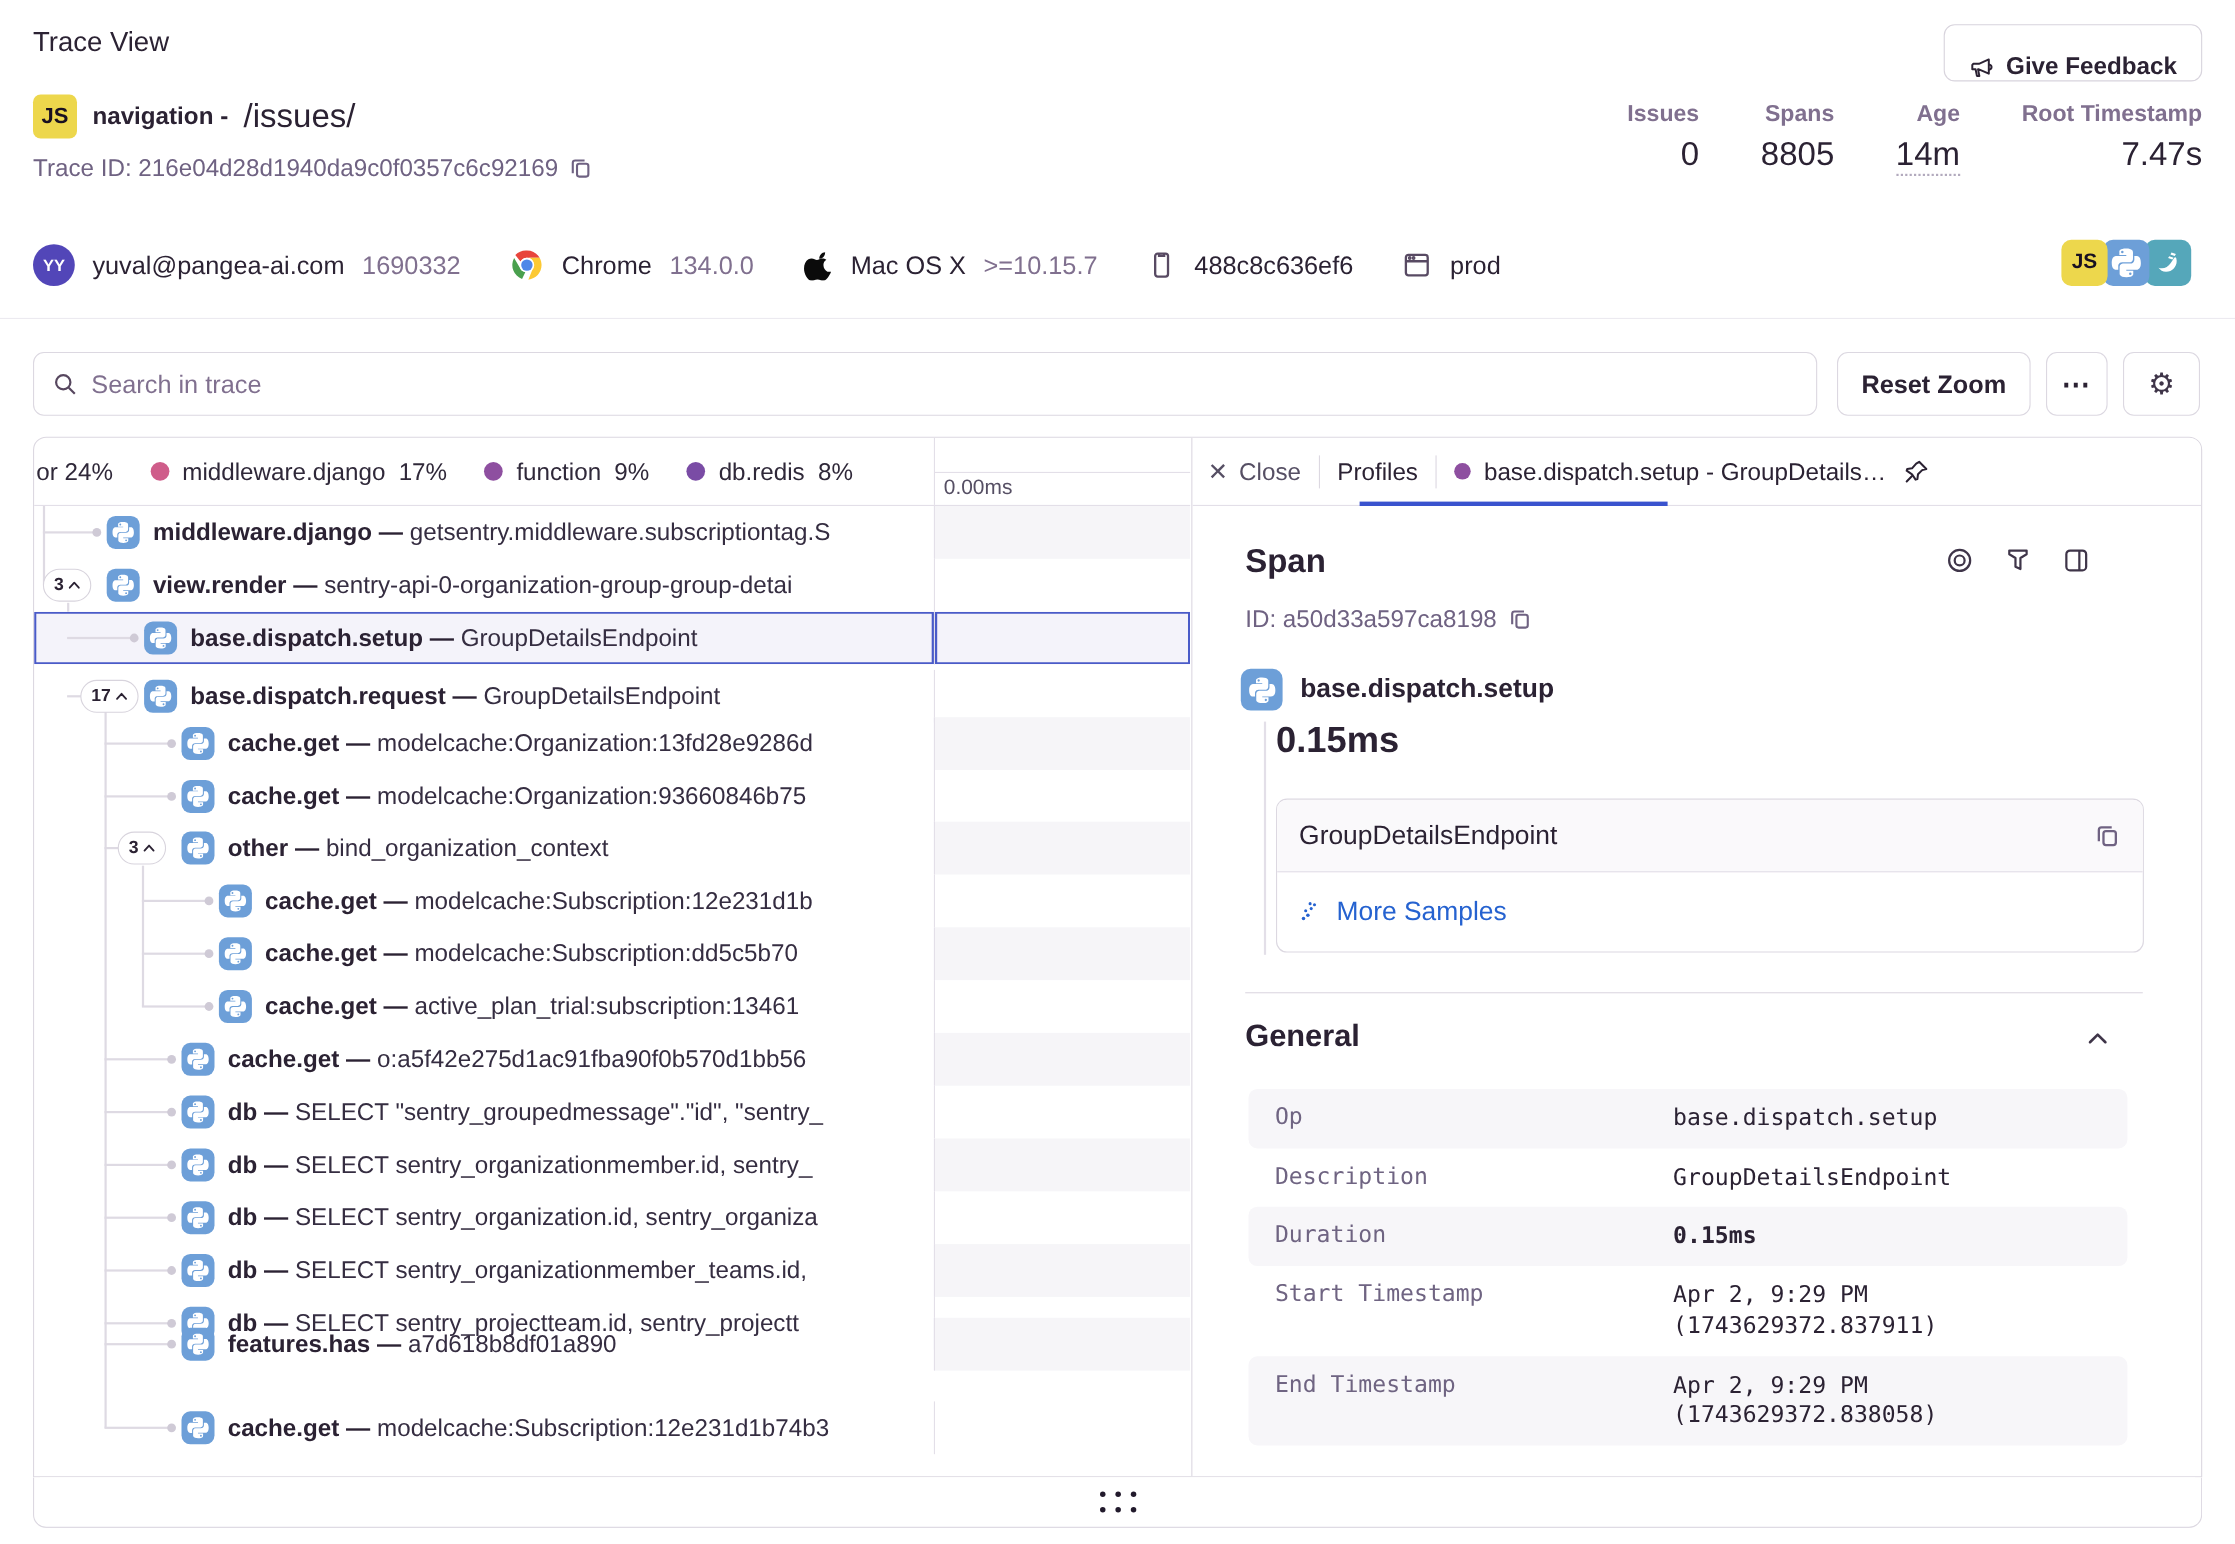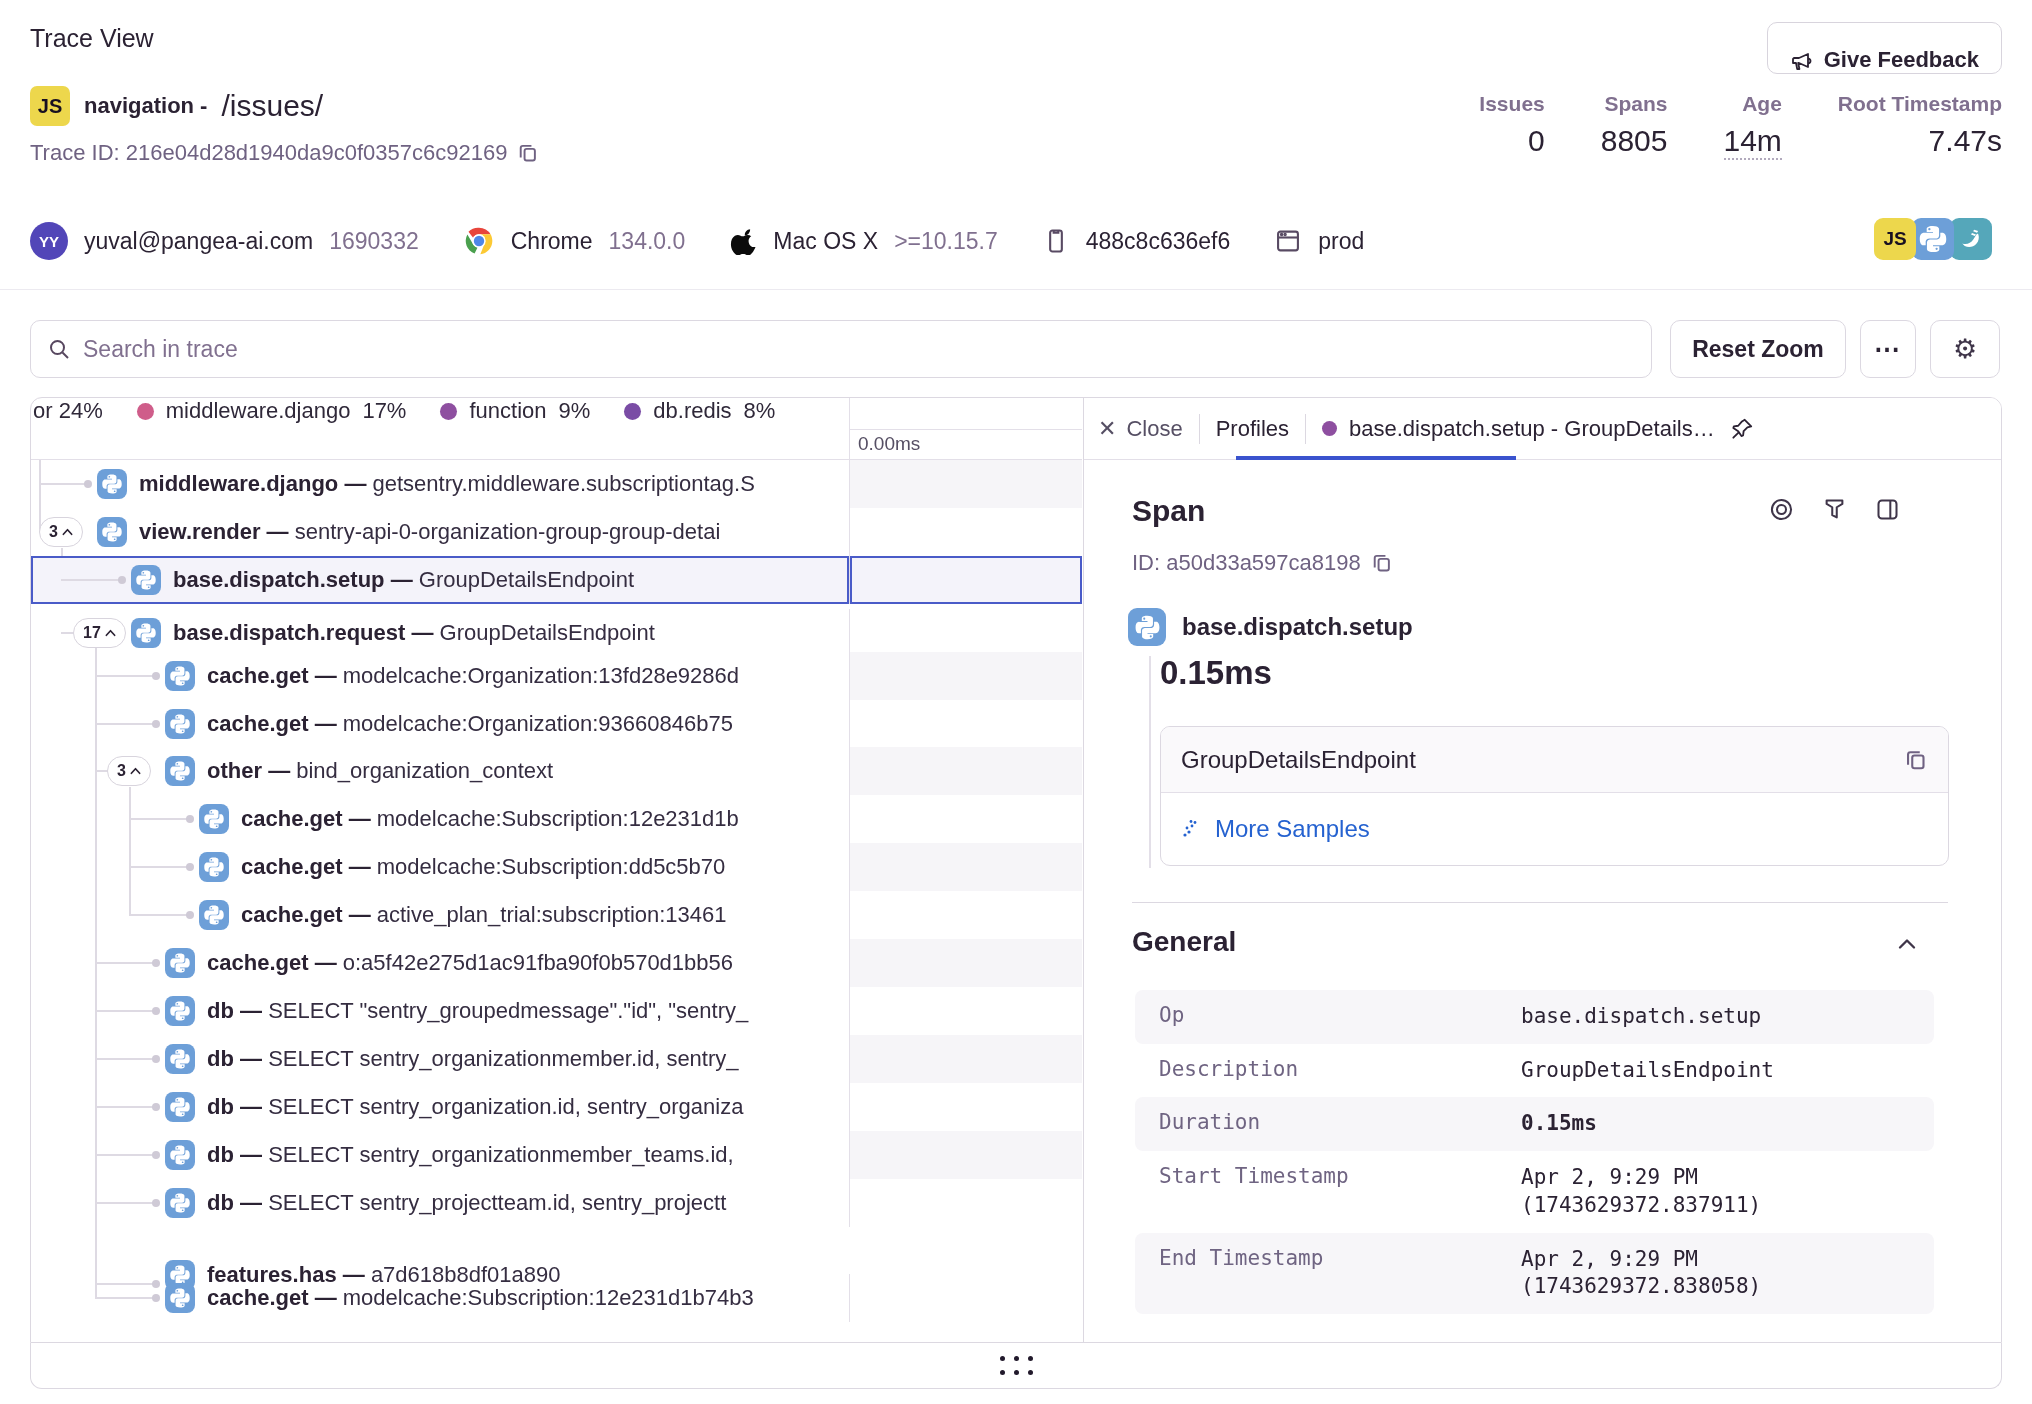--- a/index.html
+++ b/index.html
@@ -49,21 +49,21 @@
     border-radius:10px; display:flex; align-items:center; justify-content:center; cursor:pointer;
     font-size:23px; font-weight:700; color:#2b2233; }
   #reset-zoom-btn { left:1670px; width:176px; }
   #more-btn { left:1860px; width:56px; font-size:26px; letter-spacing:2px; }
   #settings-btn { left:1930px; width:70px; font-size:27px; font-weight:400; color:#3f3549; }
 
   
   #main-panel { position:absolute; left:30px; top:397px; width:1972px; height:946px;
     border:1px solid #dcd8e1; border-radius:12px 12px 0 0; background:#fff; overflow:hidden; }
   #left-header { position:absolute; left:0; top:0; width:1051px; height:62px; border-bottom:1px solid #e3dfe8; display:flex; }
-  #legend { width:818px; display:flex; align-items:flex-start; gap:34px; padding-left:2px; overflow:hidden; white-space:nowrap; }
+  #legend { width:818px; display:flex; align-items:center; gap:34px; padding-left:2px; overflow:hidden; white-space:nowrap; }
   #legend .leg-item { display:flex; align-items:center; gap:12px; font-size:22px; color:#2f2839; }
   .leg-dot { width:17px; height:17px; border-radius:50%; }
   #wf-header { width:233px; border-left:1px solid #e3dfe8; position:relative; }
   #wf-time-label { position:absolute; left:0; right:0; bottom:0; height:30px; border-top:1px solid #e3dfe8;
     font-size:19px; color:#564f64; padding:3px 0 0 8px; }
   #rows-area { position:absolute; left:0; top:62px; width:1051px; height:882px; overflow:hidden; }
   .guide { position:absolute; width:2px; background:#dedae3; }
   .t-row { position:absolute; left:0; width:1051px; height:48px; display:flex; }
   .tree-part { width:818px; position:relative; display:flex; align-items:center; overflow:hidden; }
   .wf-part { width:233px; border-left:1px solid #e3dfe8; }
@@ -511,21 +511,21 @@
           <span class="py-icon" style="margin-left: 134px;">
             <svg width="22" height="22" viewBox="0 0 24 24" fill="#fff">
   <path d="M11.9 1.6c-5.3 0-4.95 2.3-4.95 2.3v2.4h5.05v.7H4.8S1.4 6.6 1.4 11.95c0 5.3 2.95 5.1 2.95 5.1h1.8v-2.5s-.1-2.95 2.9-2.95h5s2.8.05 2.8-2.7V4.3s.4-2.7-5-2.7zM9.1 3.2a.92.92 0 1 1 0 1.84.92.92 0 0 1 0-1.84z"></path>
   <path d="M12.1 22.4c5.3 0 4.95-2.3 4.95-2.3v-2.4H12v-.7h7.2s3.4.4 3.4-4.95c0-5.3-2.95-5.1-2.95-5.1h-1.8v2.5s.1 2.95-2.9 2.95h-5s-2.8-.05-2.8 2.7v4.6s-.4 2.7 5 2.7zm2.8-1.6a.92.92 0 1 1 0-1.84.92.92 0 0 1 0 1.84z"></path>
             </svg>
           </span>
           <span class="row-label"><b>db</b> <b>—</b> <span class="desc">SELECT sentry_projectteam.id, sentry_projectt</span></span>
         </div>
         <div class="wf-part"></div>
       </div>
-      <div class="t-row stripe" style="top: 800px; flex-direction: column;">
+      <div class="t-row stripe" style="top: 738px;">
         <div class="tree-part">
           <div class="conn" style="left: 64px; width: 62px;"></div>
           <span class="py-icon" style="margin-left: 134px;">
             <svg width="22" height="22" viewBox="0 0 24 24" fill="#fff">
   <path d="M11.9 1.6c-5.3 0-4.95 2.3-4.95 2.3v2.4h5.05v.7H4.8S1.4 6.6 1.4 11.95c0 5.3 2.95 5.1 2.95 5.1h1.8v-2.5s-.1-2.95 2.9-2.95h5s2.8.05 2.8-2.7V4.3s.4-2.7-5-2.7zM9.1 3.2a.92.92 0 1 1 0 1.84.92.92 0 0 1 0-1.84z"></path>
   <path d="M12.1 22.4c5.3 0 4.95-2.3 4.95-2.3v-2.4H12v-.7h7.2s3.4.4 3.4-4.95c0-5.3-2.95-5.1-2.95-5.1h-1.8v2.5s.1 2.95-2.9 2.95h-5s-2.8-.05-2.8 2.7v4.6s-.4 2.7 5 2.7zm2.8-1.6a.92.92 0 1 1 0-1.84.92.92 0 0 1 0 1.84z"></path>
             </svg>
           </span>
           <span class="row-label"><b>features.has</b> <b>—</b> <span class="desc">a7d618b8df01a890</span></span>
         </div>

